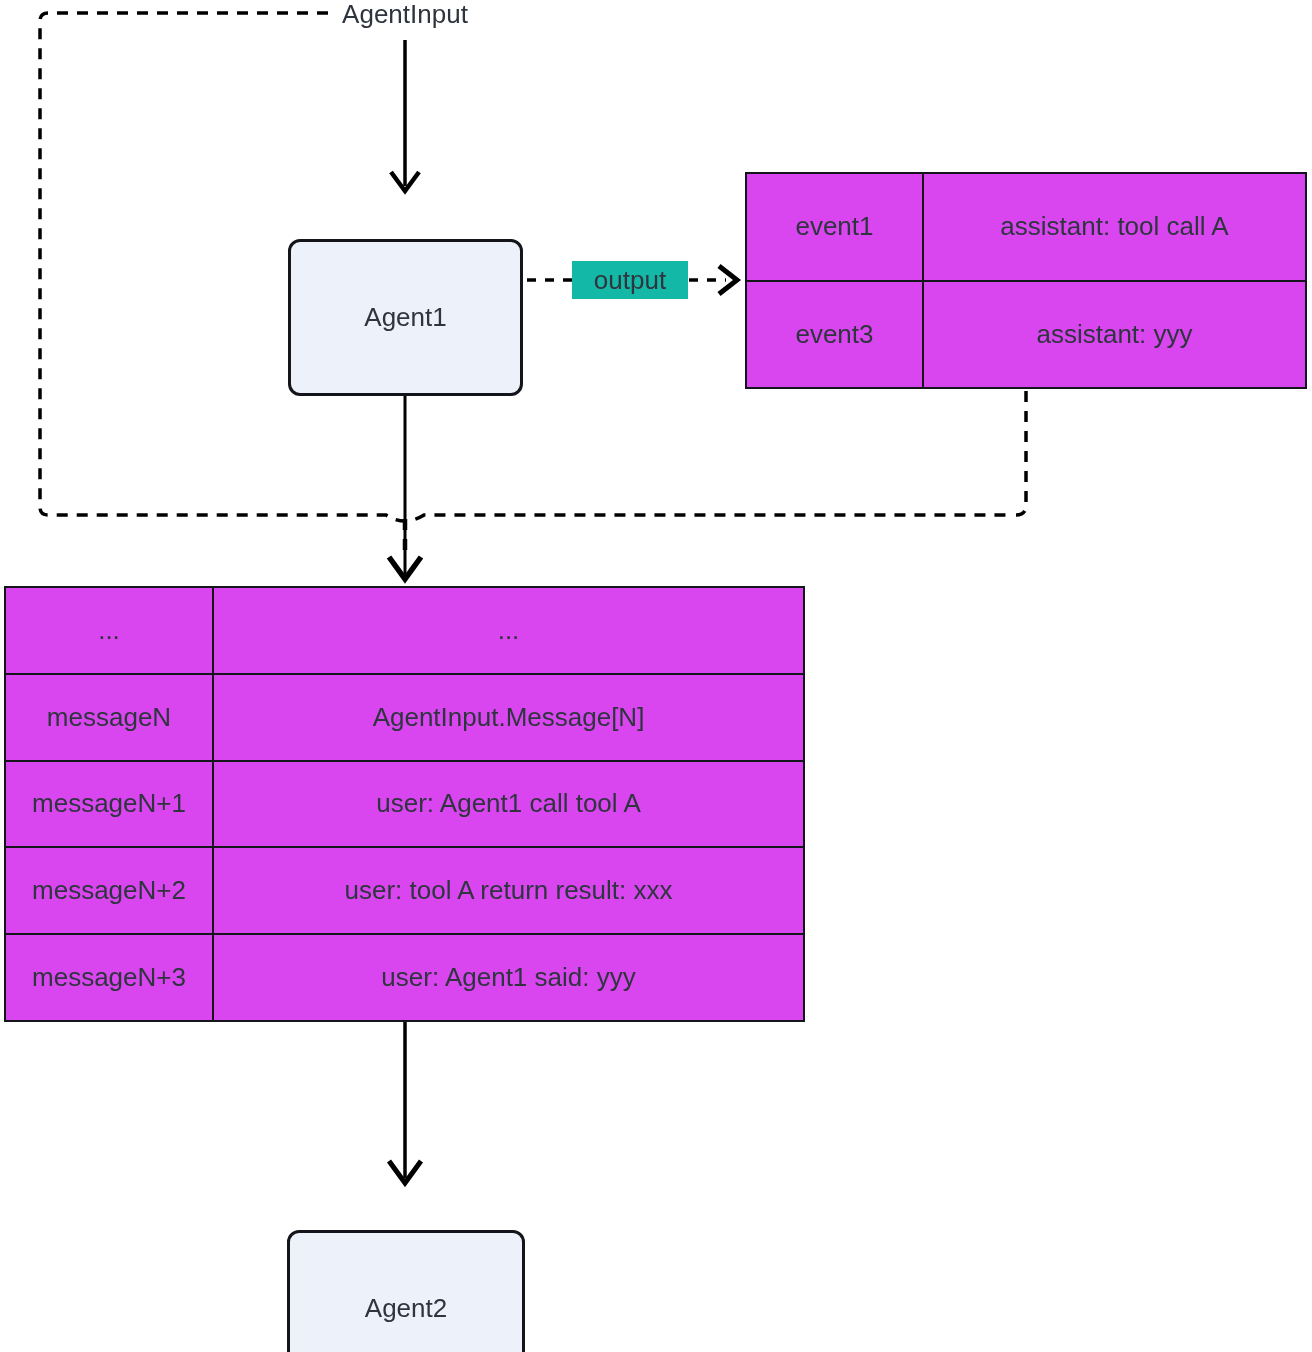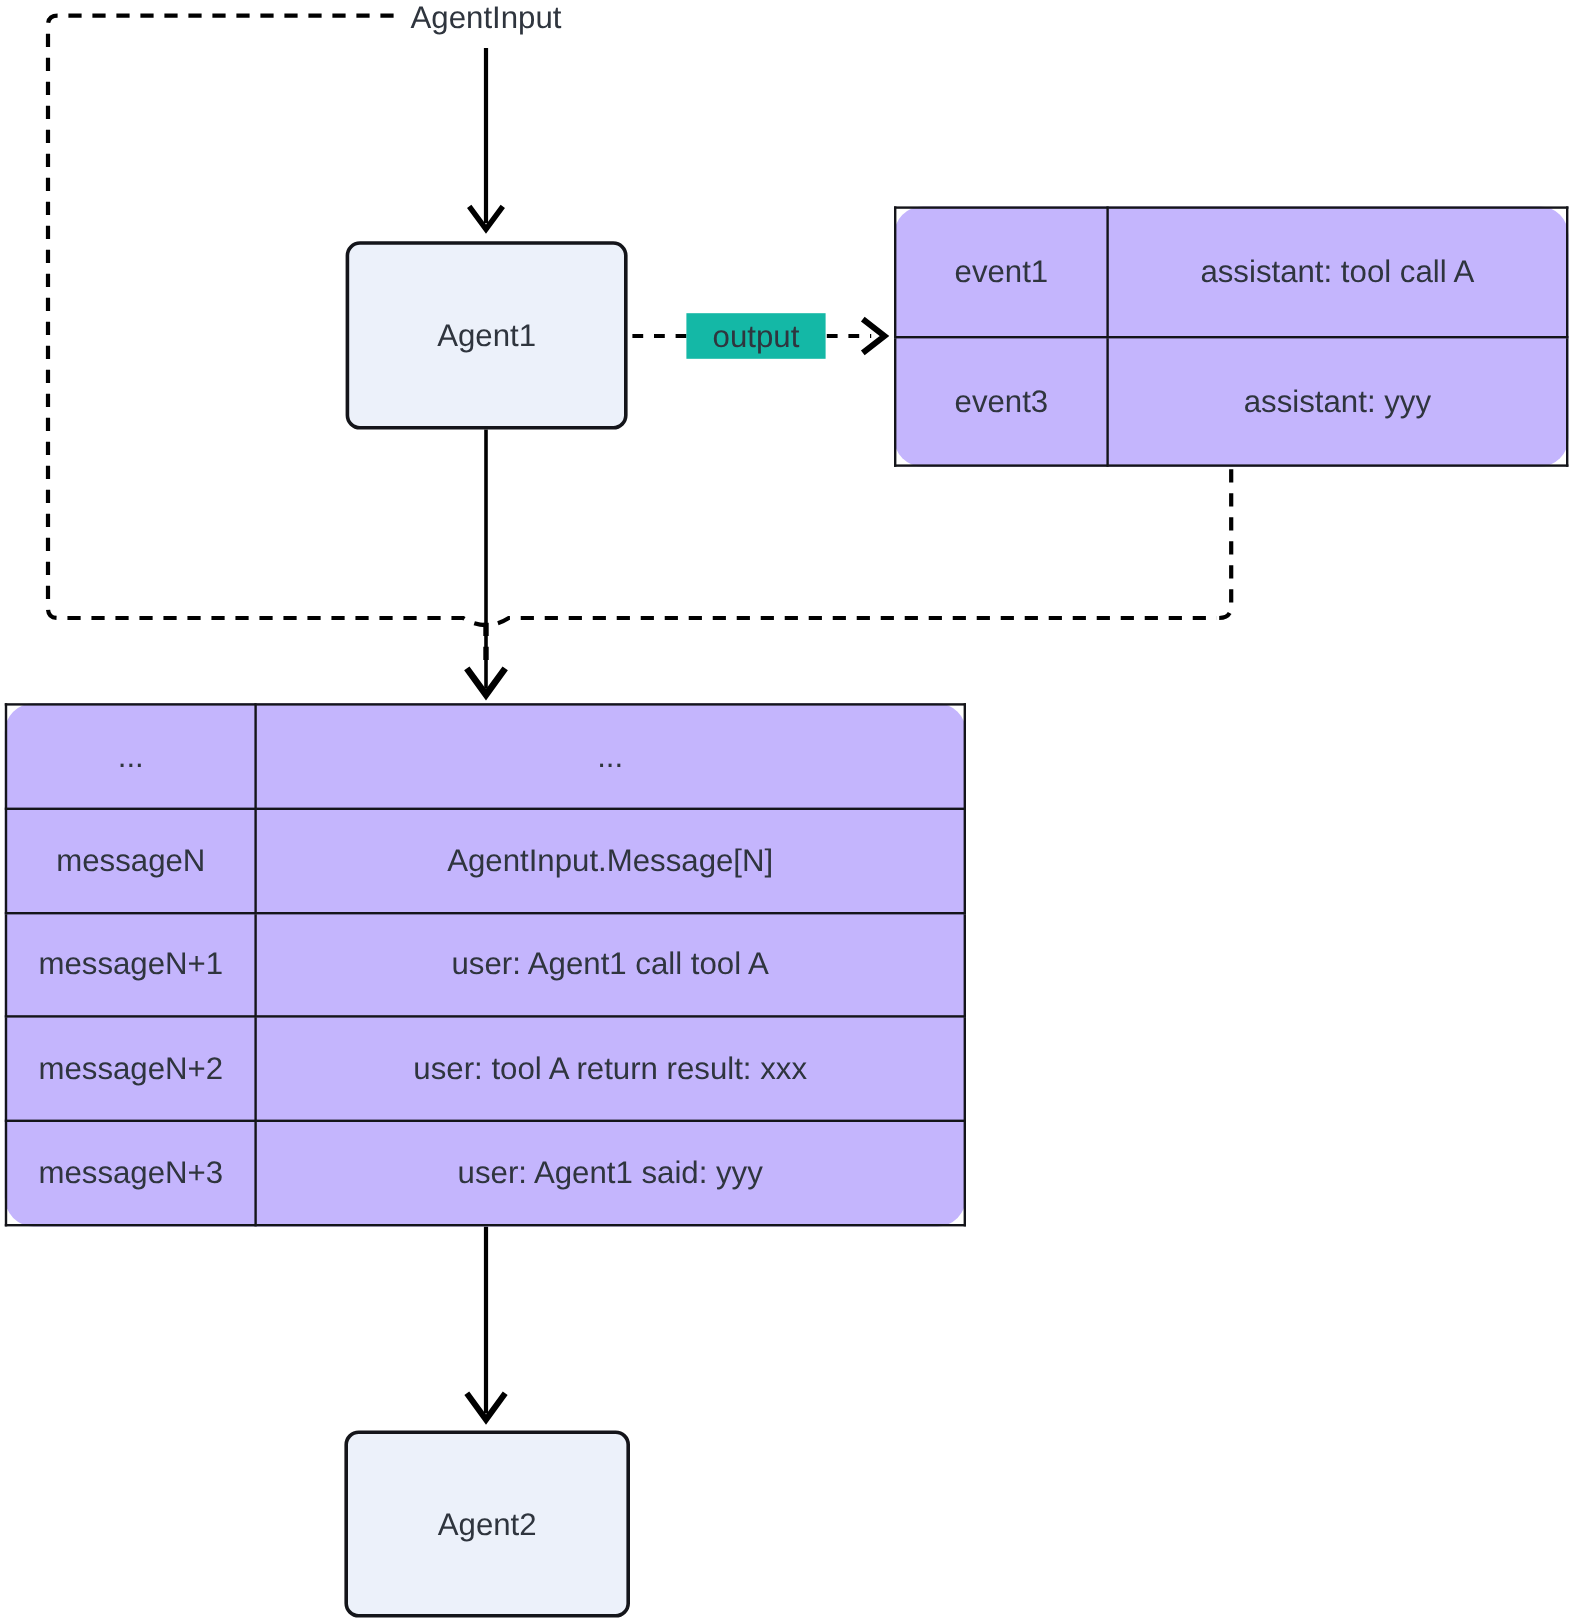--- a/index.html
+++ b/index.html
@@ -18,20 +18,21 @@
     z-index: 2;
     background: #ecf1fa;
     border: 3px solid #14151a;
     border-radius: 12px;
     display: flex;
     align-items: center;
     justify-content: center;
     font-size: 26px;
     color: #2f353e;
     box-sizing: border-box;
+    margin-top: 38px;
   }
   .node-agent1 { left: 288px; top: 201px; width: 235px; height: 157px; }
   .node-agent2 { left: 287px; top: 1192px; width: 238px; height: 156px; }
   .flow-label {
     position: absolute;
     z-index: 2;
     font-size: 26px;
     color: #2f353e;
     display: flex;
     align-items: center;
@@ -39,22 +40,21 @@
   }
   .agentinput-label { left: 325px; top: -2px; width: 160px; height: 32px; }
   .output-label { left: 572px; top: 261px; width: 116px; height: 38px; background: #14b8a6; }
   table.tbl {
     position: absolute;
     z-index: 2;
     border-collapse: collapse;
     table-layout: fixed;
     font-size: 26px;
     color: #2f353e;
-    background: #c4b5fd;
-    border-radius: 24px;
+    background: #d946ef;
   }
   table.tbl td {
     border: 2.5px solid #14151a;
     text-align: center;
     vertical-align: middle;
     padding: 0;
     overflow: hidden;
     white-space: nowrap;
   }
   table.event-tbl { left: 745px; top: 172px; width: 562px; height: 217px; }

